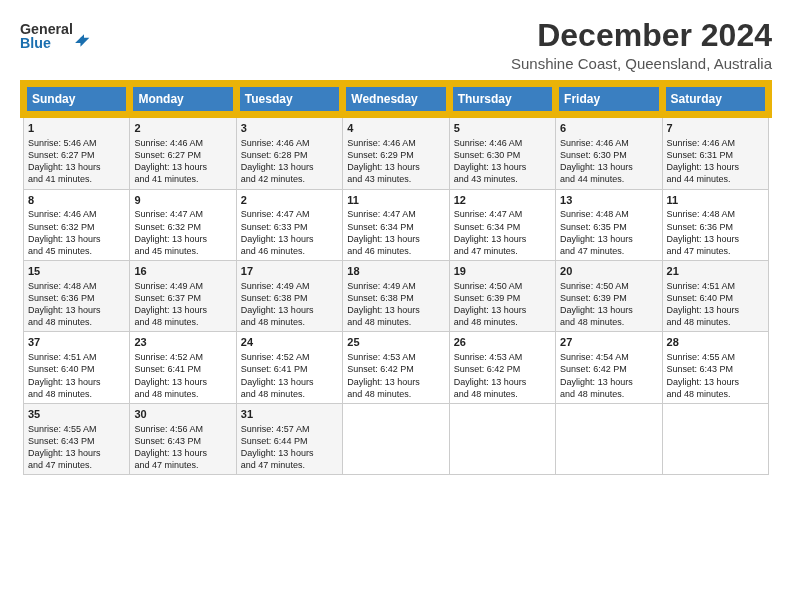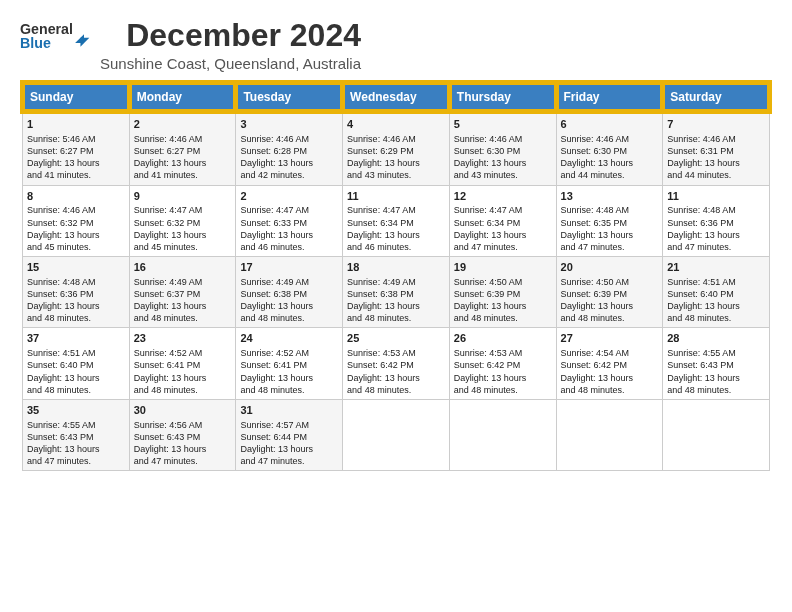--- a/index.html
+++ b/index.html
@@ -10,21 +10,21 @@
       background: #fff;
       overflow: hidden;
     }
     .page {
       width: 792px;
       height: 612px;
       padding: 18px 20px 12px 20px;
     }
     .header {
       display: flex;
-      justify-content: flex-start;
+      justify-content: space-between;
       align-items: flex-start;
       margin-bottom: 8px;
     }
     .logo {
       display: flex;
       flex-direction: column;
       align-items: flex-start;
     }
     .logo-svg {
       width: 80px;
@@ -50,21 +50,21 @@
       table-layout: fixed;
       font-size: 9.5px;
     }
     thead tr th {
       background-color: #3a7fc1;
       color: #fff;
       text-align: left;
       padding: 5px 5px;
       font-size: 12px;
       font-weight: bold;
-      border: 5px solid #eab308;
+      border: 7px solid #eab308;
     }
     tbody tr td {
       border: 1px solid #ccc;
       vertical-align: top;
       padding: 3px 4px;
       font-size: 9px;
       line-height: 1.35;
       color: #222;
       background: #fff;
     }

